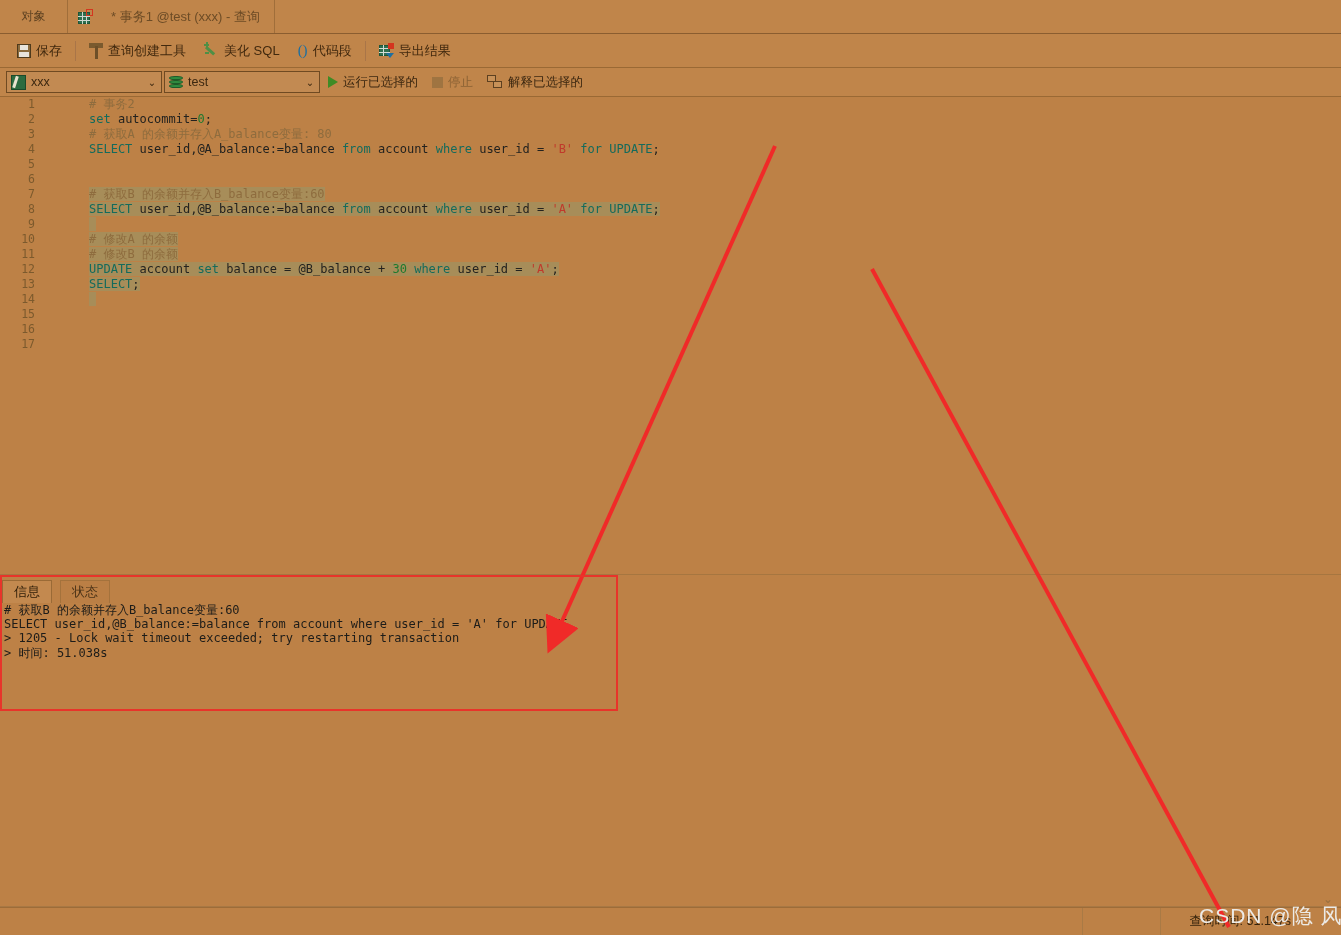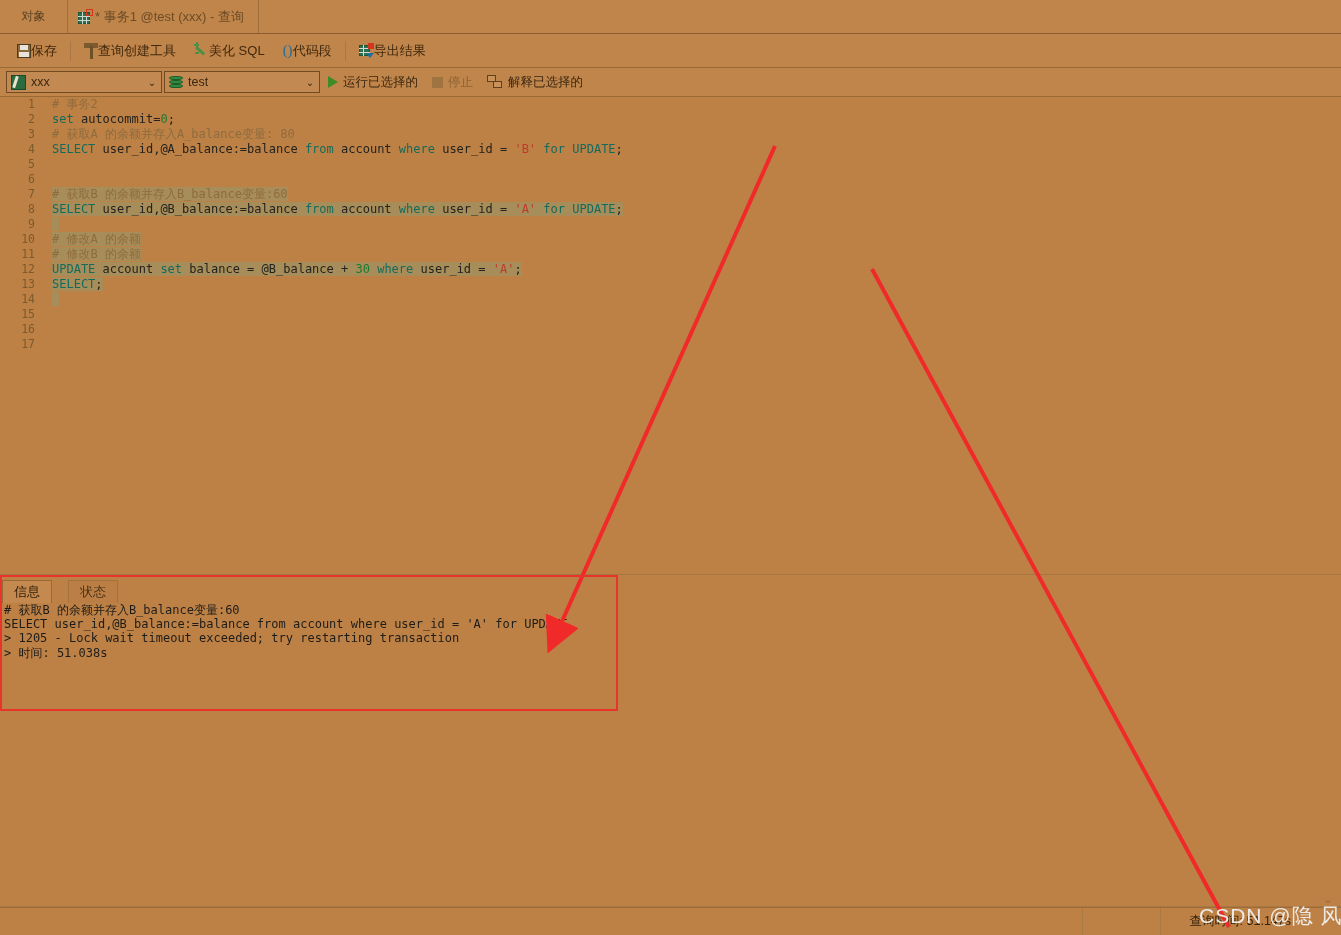--- a/index.html
+++ b/index.html
@@ -30,21 +30,21 @@
     font-size: 12px; color: #5c4020;
     border-right: 1px solid #a06e3a;
   }
   .tab {
     height: 33px;
     display: flex; align-items: center;
     padding: 0 14px 0 10px;
     font-size: 13px;
     color: #4b3318;
     border-right: 1px solid #a06e3a;
-    gap: 2px;
+    gap: 18px;
     white-space: nowrap;
   }
   .tab.active {
     background: #c3894f;
     border-top: 1px solid #9c6a38;
     border-left: 1px solid #9c6a38;
     border-right: 1px solid #9c6a38;
     color: #3a2611;
   }
   .tab.inactive { color: #6d4c26; }
@@ -85,21 +85,21 @@
   
   .toolbar1 {
     position: absolute; left: 0; top: 34px;
     width: 1341px; height: 34px;
     background: #c0854a;
     border-bottom: 1px solid #9a6934;
     display: flex; align-items: center;
     padding-left: 8px; gap: 0px;
   }
   .tb-btn {
-    display: flex; align-items: center; 
+    display: flex; align-items: center; gap: 5px;
     height: 26px; padding: 0 9px;
     font-size: 13px; color: #41290e;
     white-space: nowrap;
   }
   .tb-div {
     width: 1px; height: 20px; background: #a97548; margin: 0 4px;
   }
 
   .ico-save { position: relative; width: 14px; height: 14px; flex:0 0 14px; }
   .ico-save .body { position:absolute; inset:0; background:#8a6a3c; border:1px solid #4e3a1c; }
@@ -190,41 +190,42 @@
   .codearea {
     position: absolute; left: 44px; top: 0; right: 0; height: 100%;
   }
   .cl {
     height: 15px; line-height: 15px;
     font-family: "DejaVu Sans Mono", monospace;
     font-size: 12px;
     white-space: pre;
     color: #23221f;
     padding-left: 8px;
+    margin-left: 37px;
   }
   .cl .sel { background: #a78d59; }
   .cmt  { color: #8e6c3e; }
   .kw   { color: #146b5c; }
   .num  { color: #1c7a2f; }
   .str  { color: #c0392b; }
   .caret {
     display:inline-block; width:1px; height:13px; background:#1a1a1a;
     vertical-align:-2px; margin-right:-1px;
   }
 
   
   .respanel {
     position: absolute; left: 0; top: 574px;
     width: 1341px; height: 318px;
     background: #bd8146;
     border-top: 1px solid #a67640;
   }
   .restabs {
     position: absolute; left:0; top:4px; height: 24px; display: flex; align-items: center;
-    padding-left: 2px; gap: 16px;
+    padding-left: 2px; gap: 8px;
   }
   .rtab {
     height: 23px; padding: 0 11px;
     display: flex; align-items: center;
     font-size: 13px; color: #4a3217;
     border: 1px solid #a4723c;
     border-bottom: none;
     background: #bb7f45;
   }
   .rtab.active { background: #c3894f; color: #2e1d08; border-color:#9a6a36; }

